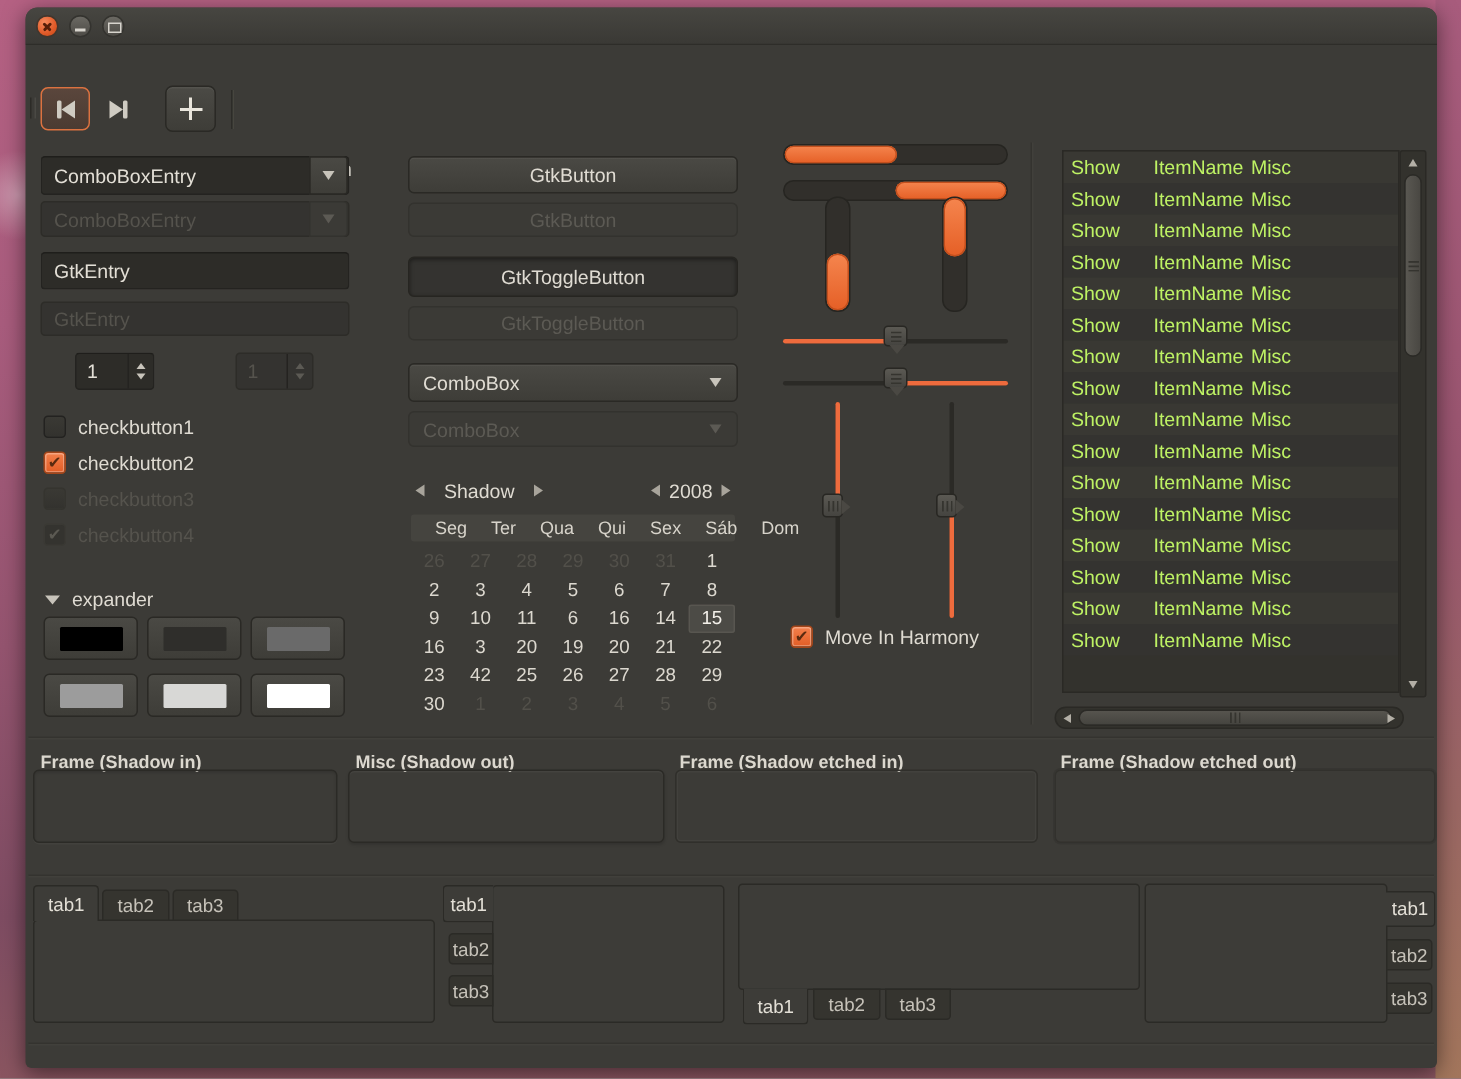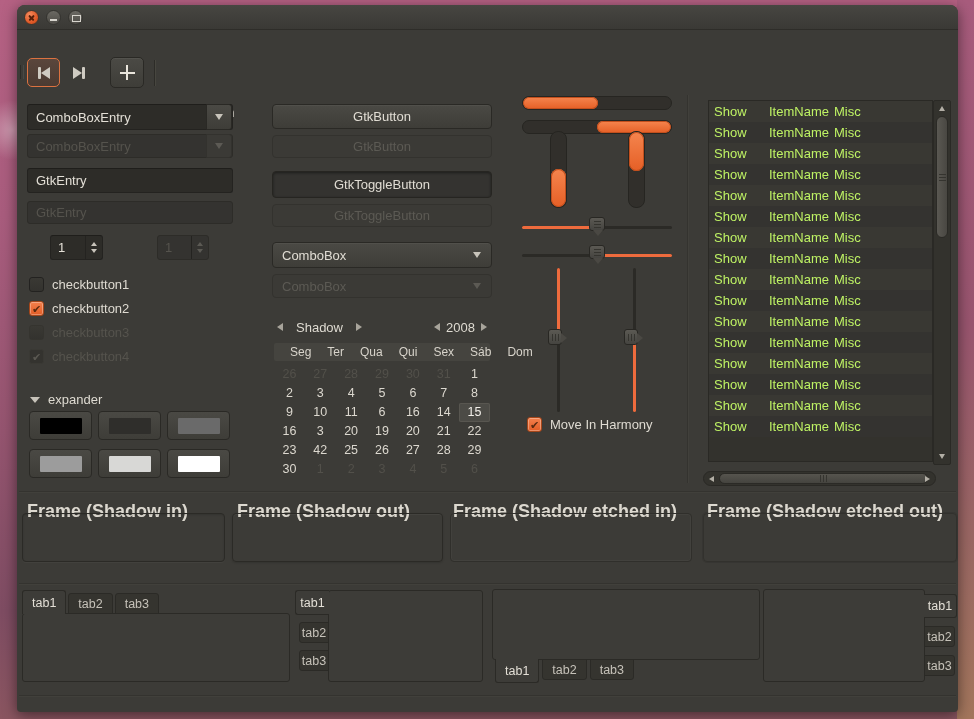--- a/index.html
+++ b/index.html
@@ -192,21 +192,21 @@
   .sb-dn { position:absolute; left:5px; bottom:5px; width:0; height:0;
     border:3.5px solid transparent; border-top:5px solid #b3afa6; border-bottom:none; }
   .sb-l { position:absolute; left:5px; top:4px; width:0; height:0;
     border:3.5px solid transparent; border-right:5px solid #b3afa6; border-left:none; }
   .sb-r { position:absolute; right:5px; top:4px; width:0; height:0;
     border:3.5px solid transparent; border-left:5px solid #b3afa6; border-right:none; }
 
   
   .hsep { position:absolute; left:2px; right:2px; height:0;
     border-top:1px solid #2f2e2a; border-bottom:1px solid #46453f; opacity:.55; }
-  .frame-label { position:absolute; top:496px; font-weight:bold; font-size:18px; color:#dcd8cf; }
+  .frame-label { position:absolute; top:496px; font-weight:bold; font-size:12px; color:#dcd8cf; }
   .frame-box { position:absolute; top:508px; height:49px; border-radius:4px; }
   .f-in  { border:1px solid #2b2a26; box-shadow:inset 0 1px 2px rgba(0,0,0,.14), 0 1px 0 rgba(255,255,255,.03); }
   .f-out { border:1px solid #2b2a26; box-shadow:inset 0 1px 0 rgba(255,255,255,.045), 0 1px 2px rgba(0,0,0,.14); }
   .f-ein { border:1px solid #302f2b; box-shadow:inset 0 0 0 1px rgba(255,255,255,.03); }
   .f-eout{ border:1px solid #32312d; box-shadow:0 0 0 1px rgba(0,0,0,.09); }
 
   
   .nb-page { position:absolute; background:#3d3c38; border:1px solid #2b2a26; border-radius:3px; }
   .tab { display:flex; align-items:center; justify-content:center; padding:0 9px;
     background:#35342f; border:1px solid #2b2a26; color:#c6c2b9; font-size:12.5px; }
@@ -559,21 +559,21 @@
         <span class="grip-v"></span>
       </div>
     <span class="sb-r"></span>
   </div>
 
   <div class="hsep" style="top:486px;"></div>
   <div class="hsep" style="top:578px;"></div>
   <div class="hsep" style="top:690px;"></div>
 
   <div class="frame-label" style="left:10px;">Frame (Shadow in)</div>
-  <div class="frame-label" style="left:220px;">Frame (Shadow out)</div>
+  <div class="frame-label" style="left:220px;">Misc (Shadow out)</div>
   <div class="frame-label" style="left:436px;">Frame (Shadow etched in)</div>
   <div class="frame-label" style="left:690px;">Frame (Shadow etched out)</div>
   <div class="frame-box f-in" style="left:5px;width:203px;"></div>
   <div class="frame-box f-out" style="left:215px;width:211px;"></div>
   <div class="frame-box f-ein" style="left:433px;width:242px;"></div>
   <div class="frame-box f-eout" style="left:686px;width:254px;"></div>
 
   <div class="nb-page" style="left:5px;top:608px;width:268px;height:69px;"></div>
   <div class="nb-tabs nbt-top">
       <div class="tab active">tab1</div>

